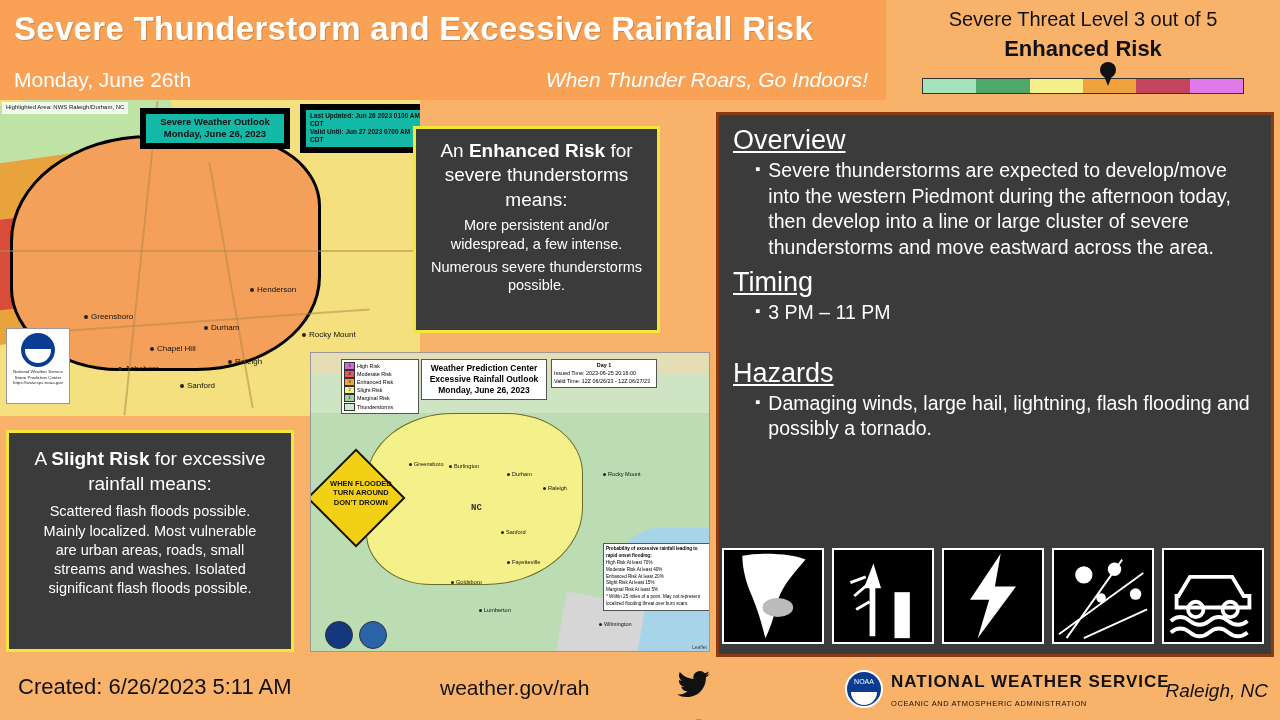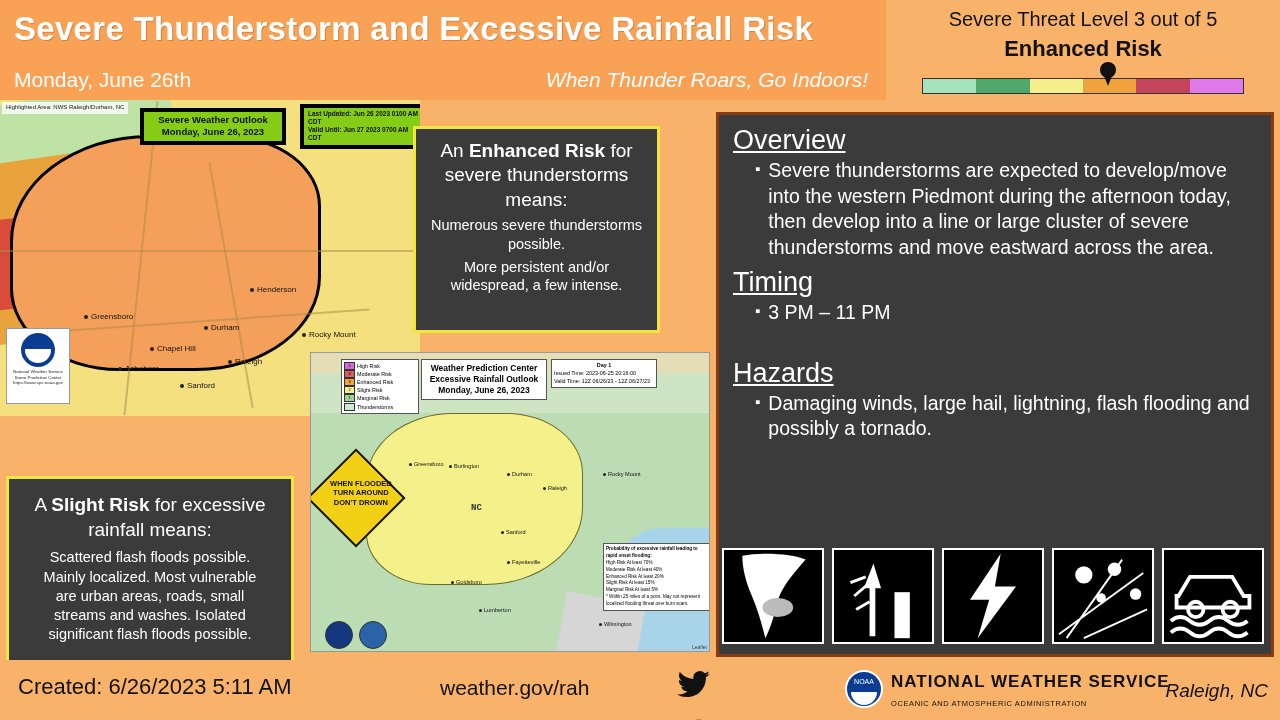--- a/index.html
+++ b/index.html
@@ -20,39 +20,39 @@
   .threat-marker .pin{position:absolute;left:2px;top:0;width:16px;height:16px;border-radius:50% 50% 50% 50%;background:#111;}
   .threat-marker .tip{position:absolute;left:5px;top:11px;width:0;height:0;border-left:5px solid transparent;border-right:5px solid transparent;border-top:13px solid #111;}
 
   
   .spc-map{position:absolute;left:0;top:100px;width:420px;height:316px;background:#f4e07f;overflow:hidden;}
   .spc-bg-green{position:absolute;left:-20px;top:-10px;width:200px;height:130px;background:#bfe3a4;transform:rotate(-12deg);}
   .spc-bg-orangeL{position:absolute;left:-30px;top:60px;width:120px;height:180px;background:#e8a33d;transform:rotate(-8deg);}
   .spc-bg-red{position:absolute;left:-30px;top:120px;width:60px;height:90px;background:#d94b3a;transform:rotate(-6deg);}
   .spc-enh{position:absolute;left:10px;top:35px;width:305px;height:230px;background:#f5a05a;border:3px solid #000;border-radius:45% 30% 40% 35%;}
   .spc-slight-edge{position:absolute;left:250px;top:20px;width:190px;height:300px;background:#f4e07f;border-radius:40% 0 0 55%;}
-  .spc-box{position:absolute;background:#84cc16;border:4px solid #000000;font-size:8px;line-height:1.25;padding:2px 4px;color:#111;}
+  .spc-box{position:absolute;background:#14b8a6;border:6px solid #000000;font-size:8px;line-height:1.25;padding:2px 4px;color:#111;}
   .spc-title-box{left:140px;top:8px;width:130px;text-align:center;font-size:9.5px;font-weight:bold;line-height:1.3;}
   .spc-ul{left:2px;top:2px;font-size:6px;background:#ffffffcc;border:none;}
   .spc-ur{left:300px;top:4px;width:114px;font-size:6.5px;font-weight:bold;}
   .spc-city{position:absolute;font-size:8px;color:#111;white-space:nowrap;}
   .spc-city .dot{display:inline-block;width:4px;height:4px;background:#222;border-radius:50%;margin-right:3px;vertical-align:middle;}
   .spc-line{position:absolute;background:#b08a4a;opacity:.55;}
   .noaa-logo{position:absolute;left:6px;top:228px;width:62px;height:74px;background:#fff;border:1px solid #999;font-size:4.4px;text-align:center;color:#222;line-height:1.25;}
   .noaa-circle{width:34px;height:34px;border-radius:50%;background:#0a3d91;margin:4px auto 2px auto;position:relative;overflow:hidden;}
   .noaa-circle:after{content:"";position:absolute;left:4px;top:16px;width:26px;height:14px;background:#fff;border-radius:0 0 14px 14px;}
 
   
   .enh-box{position:absolute;left:413px;top:126px;width:247px;height:207px;background:#3b3b3b;border:3px solid #f2e63a;box-sizing:border-box;color:#fff;text-align:center;padding:10px 12px;}
   .enh-head{font-size:19px;line-height:1.28;}
   .enh-head b{font-weight:bold;}
   .enh-sub{font-size:14.5px;line-height:1.3;margin-top:4px;}
 
   
-  .slight-box{position:absolute;left:6px;top:430px;width:288px;height:222px;background:#3b3b3b;border:3px solid #f2e63a;box-sizing:border-box;color:#fff;text-align:center;padding:14px 24px;margin-top:46px;}
+  .slight-box{position:absolute;left:6px;top:430px;width:288px;height:222px;background:#3b3b3b;border:3px solid #f2e63a;box-sizing:border-box;color:#fff;text-align:center;padding:14px 24px;}
   .slight-head{font-size:19px;line-height:1.3;}
   .slight-sub{font-size:14.5px;line-height:1.32;margin-top:6px;}
 
   
   .wpc-map{position:absolute;left:310px;top:352px;width:400px;height:300px;background:#e9eef2;overflow:hidden;border:1px solid #999;box-sizing:border-box;}
   .wpc-green{position:absolute;left:0;top:60px;width:400px;height:240px;background:#bcdcb4;}
   .wpc-greentop{position:absolute;left:0;top:20px;width:400px;height:60px;background:#cfe4c2;}
   .wpc-tan{position:absolute;left:0;top:0;width:400px;height:70px;background:#e4ddb6;}
   .wpc-yellow{position:absolute;left:55px;top:60px;width:215px;height:170px;background:#f4f08a;border:1px solid #6b6b2a;border-radius:40% 35% 45% 30%;}
   .wpc-water{position:absolute;left:300px;top:175px;width:110px;height:130px;background:#a8d4ea;border-radius:45% 10% 0 40%;}
@@ -153,22 +153,22 @@
   <div class="noaa-logo">
     <div class="noaa-circle"></div>
     <div>National Weather Service Storm Prediction Center https://www.spc.noaa.gov</div>
   </div>
 </div>
 
 <div class="enh-box">
   <div class="enh-head">
     <span>An </span><b>Enhanced Risk</b><span> for severe thunderstorms means:</span>
   </div>
+  <div class="enh-sub">More persistent and/or widespread, a few intense.</div>
   <div class="enh-sub">Numerous severe thunderstorms possible.</div>
-  <div class="enh-sub">More persistent and/or widespread, a few intense.</div>
 </div>
 
 <div class="slight-box">
   <div class="slight-head">
     <span>A </span><b>Slight Risk</b><span> for excessive rainfall means:</span>
   </div>
   <div class="slight-sub">Scattered flash floods possible. Mainly localized. Most vulnerable are urban areas, roads, small streams and washes. Isolated significant flash floods possible.</div>
 </div>
 
 <div class="wpc-map">

